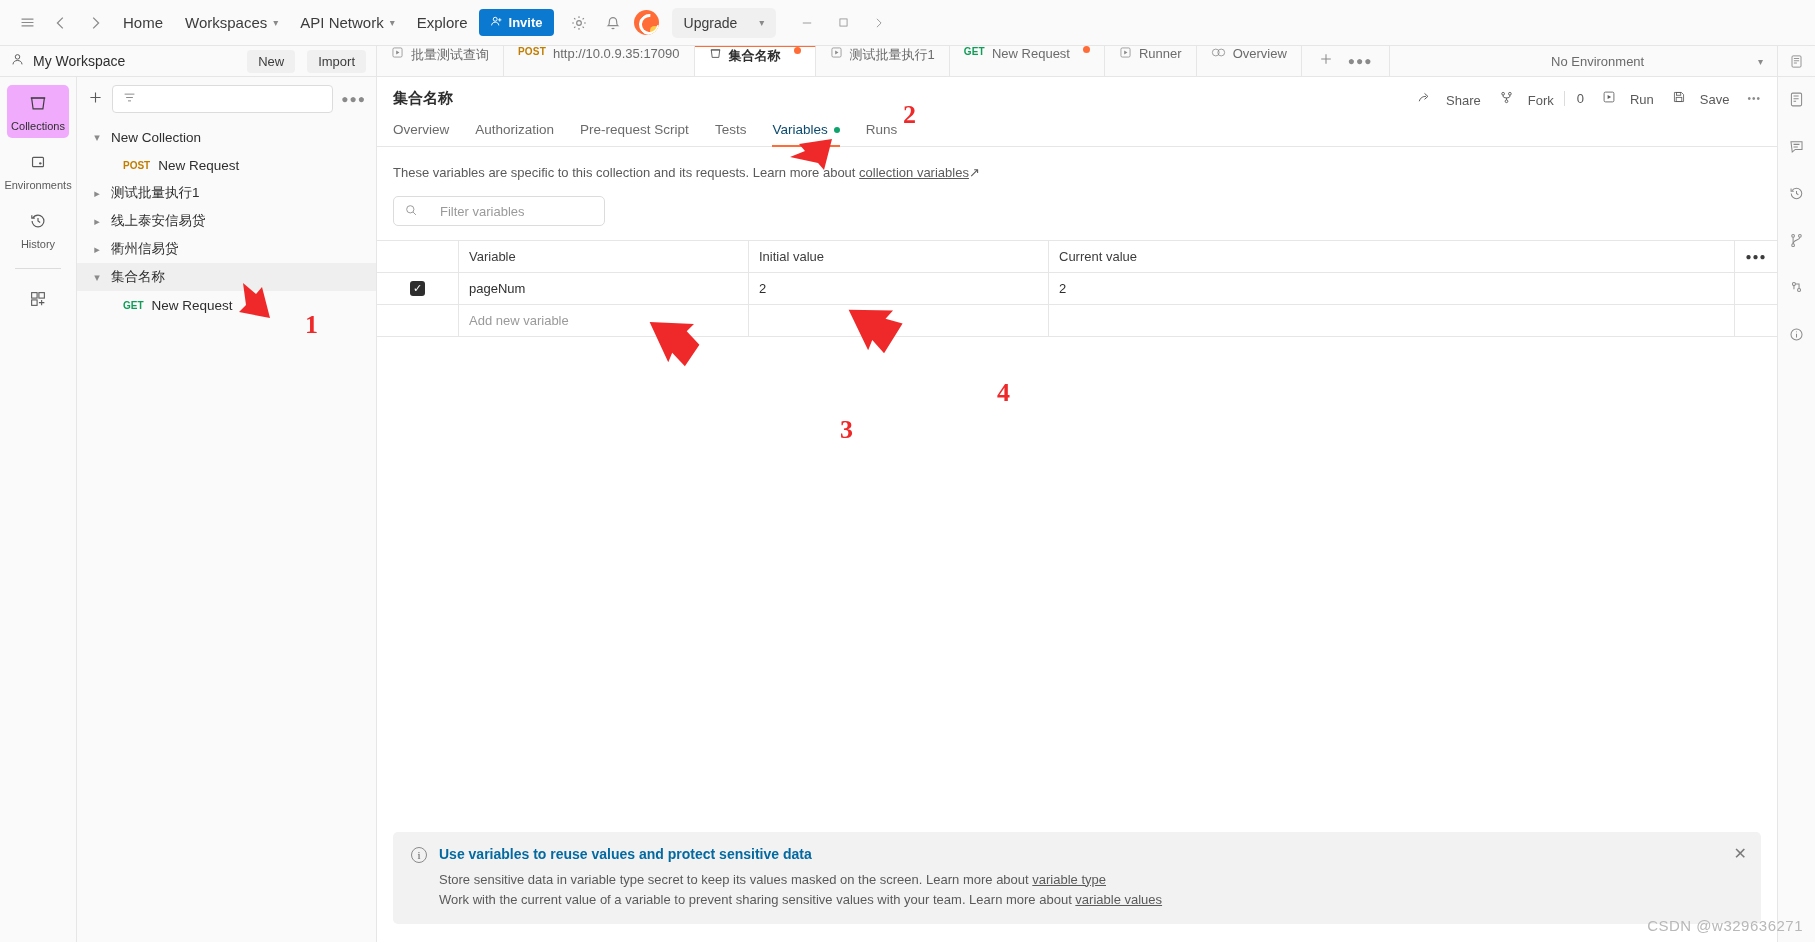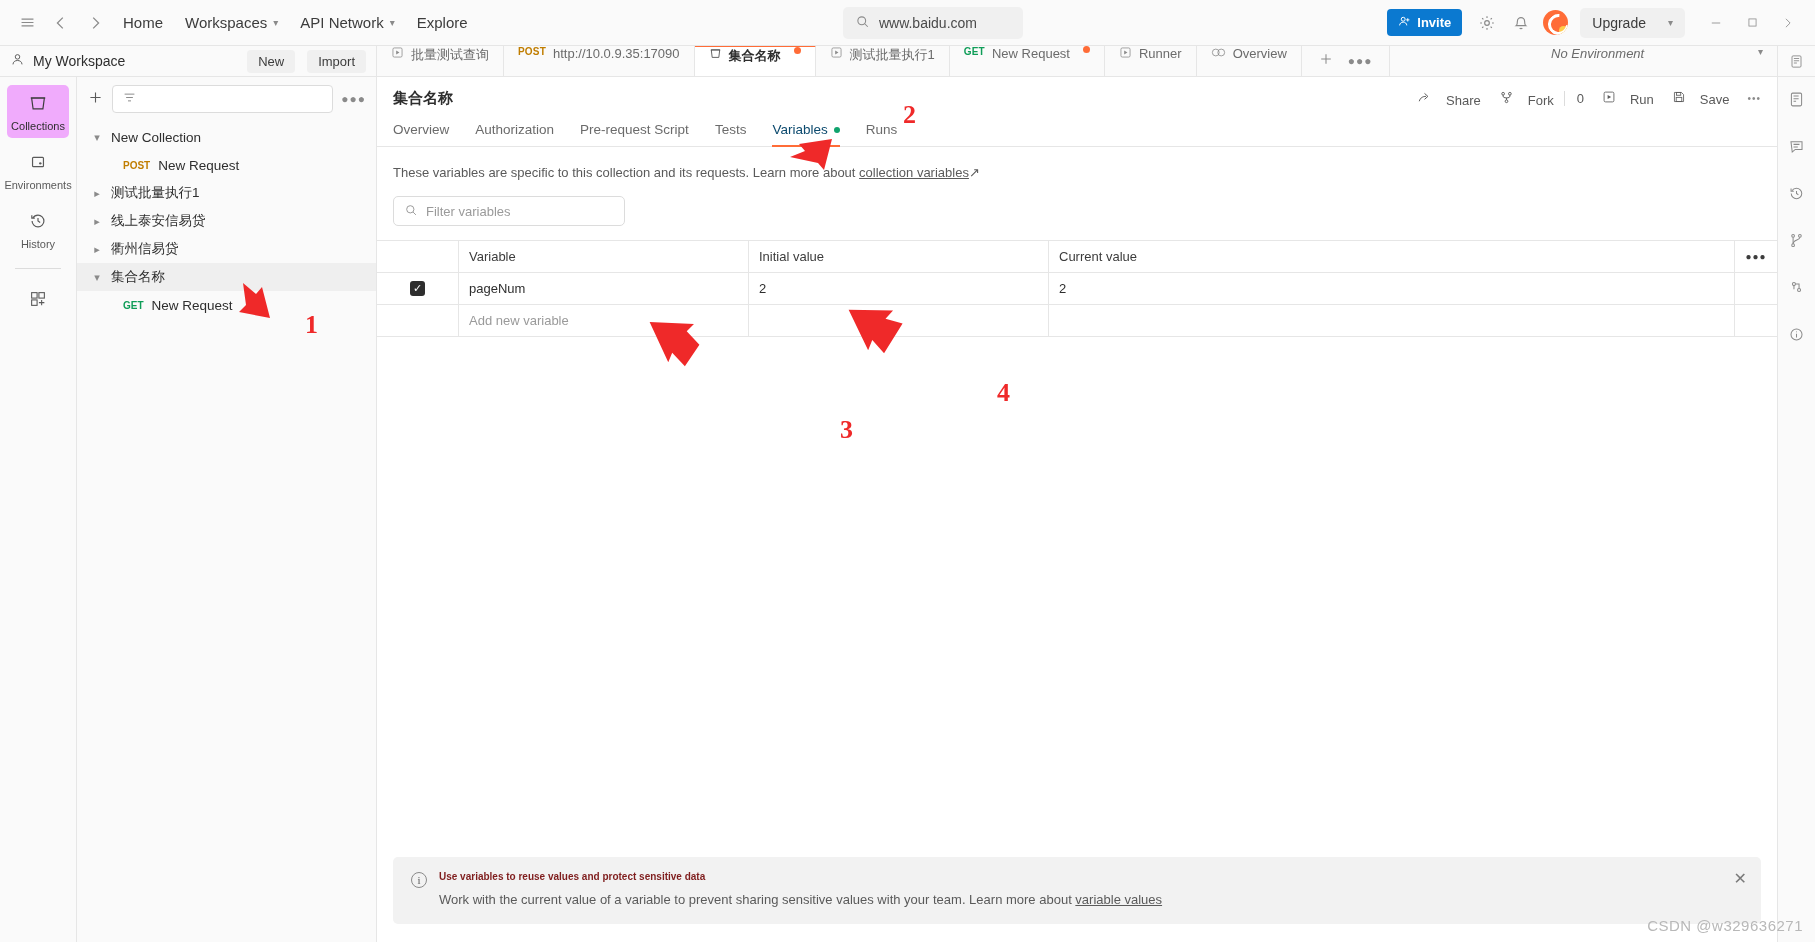--- a/index.html
+++ b/index.html
@@ -82,22 +82,22 @@
   .tab.active {
     background: #ffffff; color: #2e2e2e; font-weight: bold;
     border-top: 2px solid #ff6c37; margin-top: -1px;
   }
   .tab .method { font-size: 10px; font-weight: bold; letter-spacing: .2px; }
   .m-post { color: #c07d00; }
   .m-get { color: #0f9d58; }
   .tab .dot { width: 7px; height: 7px; border-radius: 50%; background: #ff6c37; margin-left: 6px; }
   .tab-tools { display: flex; align-items: center; gap: 14px; padding: 0 16px; color: #8a8a8a; border-right: 1px solid #e6e6e6;}
   .env-select {
-    width: 240px; display: flex; align-items: flex-start; justify-content: space-between;
-    padding: 0 14px; font-size: 13px; color: #6b6b6b; font-style: italic;
+    width: 240px; display: flex; align-items: center; justify-content: space-between;
+    padding: 0 14px; font-size: 13px; color: #6b6b6b;
   }
   .env-icon { width: 38px; display: flex; align-items: center; justify-content: center; border-left: 1px solid #e6e6e6; color: #8a8a8a;}
 
   
   .body { display: flex; height: calc(942px - 46px - 31px); }
 
   .rail {
     width: 77px; background: #fafafa; border-right: 1px solid #e6e6e6;
     padding-top: 8px; display: flex; flex-direction: column; align-items: center; gap: 6px;
   }
@@ -143,23 +143,23 @@
   .ctab.active { color: #0c4a6e; }
   .ctab.active::after {
     content: ""; position: absolute; left: 0; right: 0; bottom: -1px; height: 2px; background: #ff6c37;
   }
   .ctab .gdot { width: 6px; height: 6px; border-radius: 50%; background: #10a36d; }
 
   .desc { font-size: 13px; color: #5a5a5a; padding: 18px 16px 0 16px; }
   .desc a { color: #5a5a5a; text-decoration: underline; }
 
   .filtervars {
-    margin: 16px 16px 0 16px; width: 232px; height: 30px;
+    margin: 16px 16px 0 16px; width: 212px; height: 30px;
     border: 1px solid #dcdcdc; border-radius: 5px;
-    display: flex; align-items: center; gap: 8px; padding: 0 10px;
+    display: flex; align-items: center; gap: 22px; padding: 0 10px;
     font-size: 13px; color: #9a9a9a;
   }
 
   .vtable { margin-top: 14px; border-top: 1px solid #e6e6e6; }
   .vrow { display: flex; align-items: stretch; border-bottom: 1px solid #e6e6e6; min-height: 32px; }
   .vcell { padding: 7px 10px; font-size: 13px; display: flex; align-items: center; }
   .c-check { width: 82px; justify-content: center; border-right: 1px solid #e6e6e6; }
   .c-var { width: 290px; border-right: 1px solid #e6e6e6; }
   .c-init { width: 300px; border-right: 1px solid #e6e6e6; }
   .c-cur { flex: 1; border-right: 1px solid #e6e6e6; }
@@ -171,21 +171,21 @@
     color: #fff; font-size: 11px; line-height: 1;
   }
   .muted { color: #9a9a9a; }
 
   .spacer { flex: 1; }
 
   .banner {
     margin: 0 16px 18px 16px; background: #f2f2f2; border-radius: 5px;
     padding: 14px 18px; display: flex; gap: 12px; position: relative;
   }
-  .banner-title { font-size: 10px; font-weight: bold; color: #7f1d1d; margin-bottom: 8px; }
+  .banner-title { font-size: 14px; font-weight: bold; color: #0369a1; margin-bottom: 8px; }
   .banner-line { font-size: 13px; color: #5a5a5a; line-height: 1.55; }
   .banner-line a { color: #5a5a5a; text-decoration: underline; }
   .banner-close { position: absolute; right: 14px; top: 12px; color: #7a7a7a; font-size: 16px; }
   .info-circle {
     width: 16px; height: 16px; border-radius: 50%; border: 1px solid #8a8a8a;
     color: #5a5a5a; font-size: 11px; display: flex; align-items: center; justify-content: center;
     margin-top: 1px; font-family: "Liberation Serif", serif;
   }
 
   .rightrail {
@@ -232,31 +232,20 @@
     <span class="chev">▾</span>
   </div>
   <div class="nav-link">
     <span>API Network</span>
     <span class="chev">▾</span>
   </div>
   <div class="nav-link">
     <span>Explore</span>
   </div>
 
-  <div class="searchwrap">
-    <div class="searchbox">
-      <span>
-        <svg width="15" height="15" viewBox="0 0 20 20" fill="none" stroke="#8a8a8a" stroke-width="1.4">
-          <circle cx="9" cy="9" r="5.2"></circle>
-            <path d="M13 13l4 4"></path>
-          </svg>
-      </span>
-      <span>www.baidu.com</span>
-    </div>
-  </div>
 
   <div class="invite-btn">
     <span>
       <svg width="13" height="13" viewBox="0 0 20 20" fill="none" stroke="#fff" stroke-width="1.5">
         <circle cx="8" cy="6.5" r="3"></circle>
           <path d="M2.5 16c0-3 2.5-5 5.5-5s5.5 2 5.5 5"></path>
           <path d="M15 5v5M12.5 7.5h5"></path>
         </svg>
     </span>
     <span>Invite</span>
@@ -609,20 +598,23 @@
       </div>
     </div>
 
     <div class="spacer"></div>
 
     <div class="banner">
       <div class="info-circle">i</div>
       <div>
         <div class="banner-title">Use variables to reuse values and protect sensitive data</div>
         <div class="banner-line">
+          <span>Store sensitive data in variable type secret to keep its values masked on the screen. Learn more about </span><a href="#">variable type</a>
+        </div>
+        <div class="banner-line">
           <span>Work with the current value of a variable to prevent sharing sensitive values with your team. Learn more about </span><a href="#">variable values</a>
         </div>
       </div>
       <div class="banner-close">✕</div>
     </div>
   </div>
 
   <div class="rightrail">
     <span>
       <svg width="17" height="17" viewBox="0 0 20 20" fill="none" stroke="currentColor" stroke-width="1.2">

